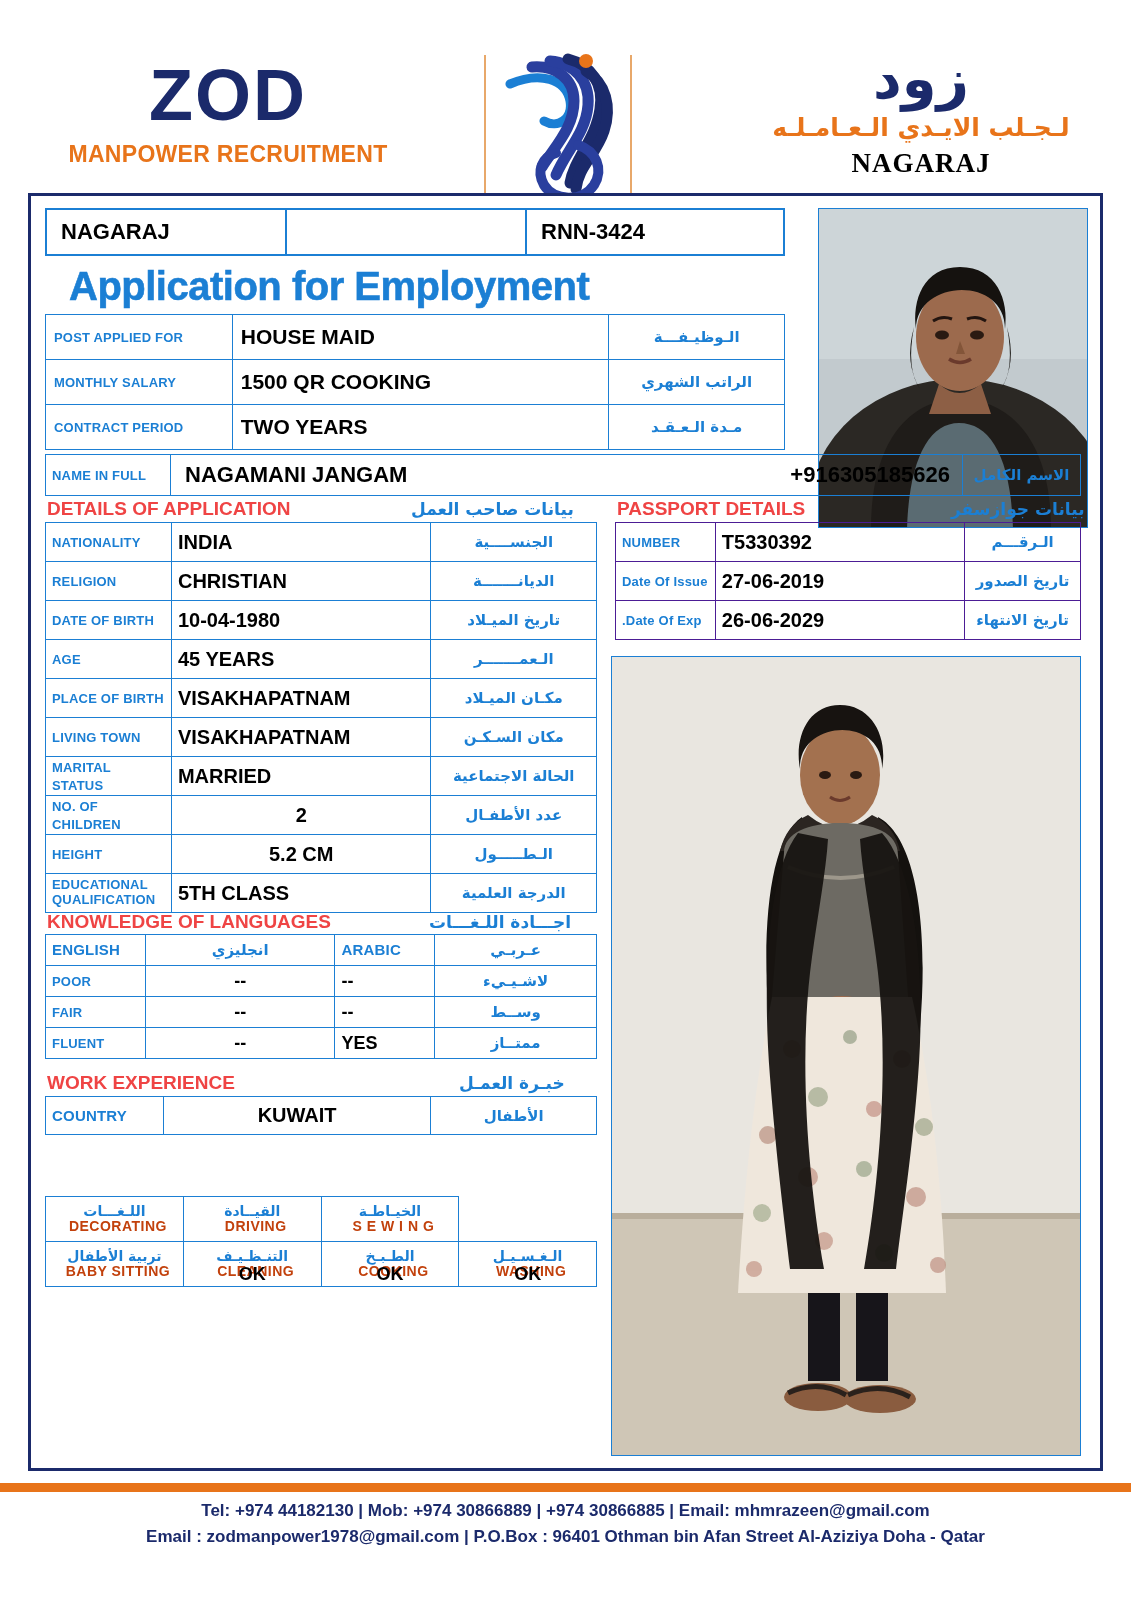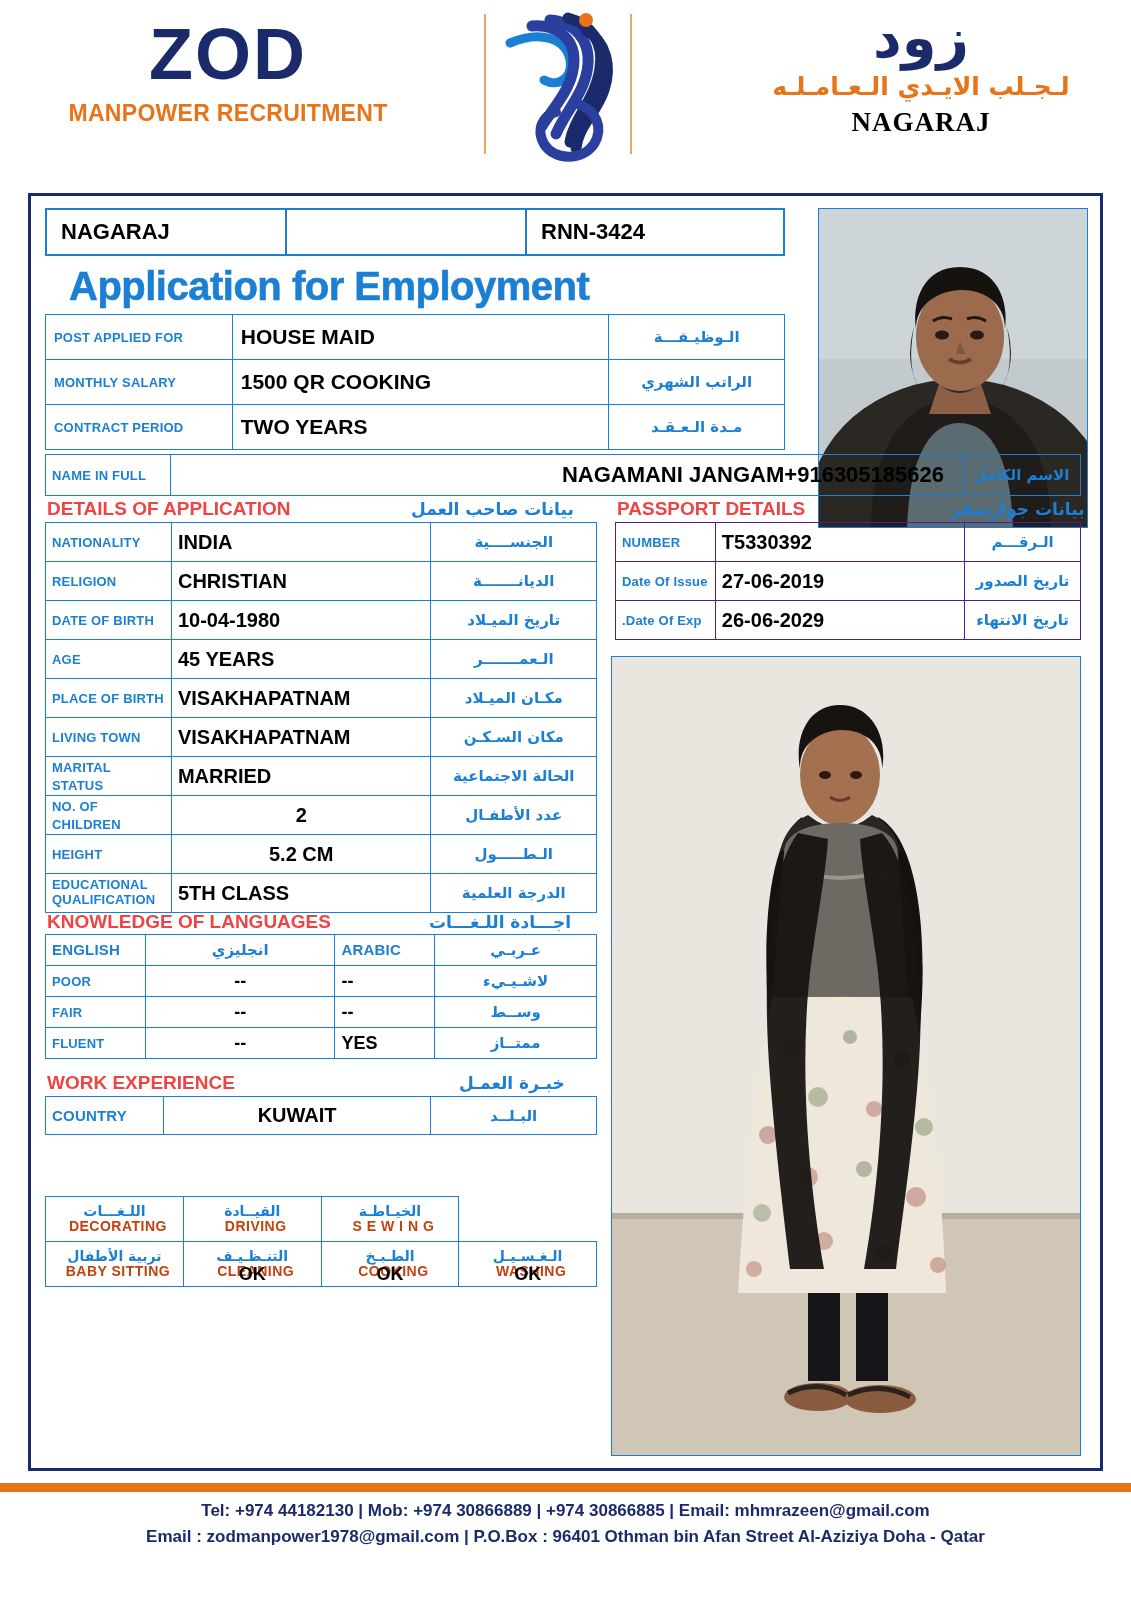--- a/index.html
+++ b/index.html
@@ -6,21 +6,21 @@
   html, body { margin:0; padding:0; }
   body {
     width:1131px; height:1600px;
     background:#ffffff;
     font-family:"Liberation Sans", sans-serif;
     position:relative;
     overflow:hidden;
   }
 
   
-  .header { position:relative; height:180px; }
+  .header { position:relative; height:180px;margin-top:41px; }
   .brand-left { position:absolute; left:28px; top:18px; width:400px; }
   .brand-left .zod {
     font-size:72px; font-weight:bold; color:#1b2a6b;
     letter-spacing:2px; line-height:1; text-align:center;
     font-family:"Liberation Sans", sans-serif;
   }
   .brand-left .sub {
     font-size:23px; font-weight:bold; color:#e8741a;
     text-align:center; margin-top:10px; letter-spacing:0.3px;
   }
@@ -94,21 +94,21 @@
   .posttbl .c-val { width:375px; }
   .posttbl .c-ar  { width:175px; }
   .posttbl .val { font-size:21px; }
 
   
   .namerow {
     position:absolute; left:14px; top:258px; width:1036px; height:42px;
     display:flex; align-items:stretch;
   }
   .namerow .n1 { width:126px; border:1px solid #1b7fd4; display:flex; align-items:center; padding-left:6px; }
-  .namerow .n2 { flex:1; border:1px solid #1b7fd4; border-left:0; display:flex; align-items:center; justify-content:flex-end; padding:0 18px 0 14px; }
+  .namerow .n2 { flex:1; border:1px solid #1b7fd4; border-left:0; display:flex; align-items:center; justify-content:space-between; padding:0 12px 0 14px; }
   .namerow .n3 { width:118px; border:1px solid #1b7fd4; border-left:0; display:flex; align-items:center; justify-content:center; }
   .namerow .val { font-size:22px; }
 
   
   .sec-hd { position:absolute; font-size:19px; font-weight:bold; color:#ef4444; }
   .sec-hd-ar { position:absolute; font-size:17px; font-weight:bold; color:#1b7fd4; direction:rtl; font-family:"DejaVu Sans", sans-serif; }
 
   
   .dtl {
     position:absolute; left:14px; top:326px; width:552px;
@@ -486,21 +486,21 @@
 
   <div class="sec-hd" style="left:16px; top:876px;">WORK EXPERIENCE</div>
   <div class="sec-hd-ar" style="left:428px; top:877px;">خبـرة العمـل</div>
 
   <table class="work">
     <tbody>
         <tr>
       <td class="c1"><span class="lbl" style="font-size:15px;">COUNTRY</span></td>
       <td class="c2"><span class="val">KUWAIT</span></td>
       <td class="c3">
-            <div class="lbl-ar">البـلــد</div>
+            <div class="lbl-ar">الأطفال</div>
           </td>
     </tr>
   </tbody>
     </table>
 
   <table class="skills">
     <tbody>
         <tr>
       <td>
         <div class="sk-ar">اللـغـــات</div>

